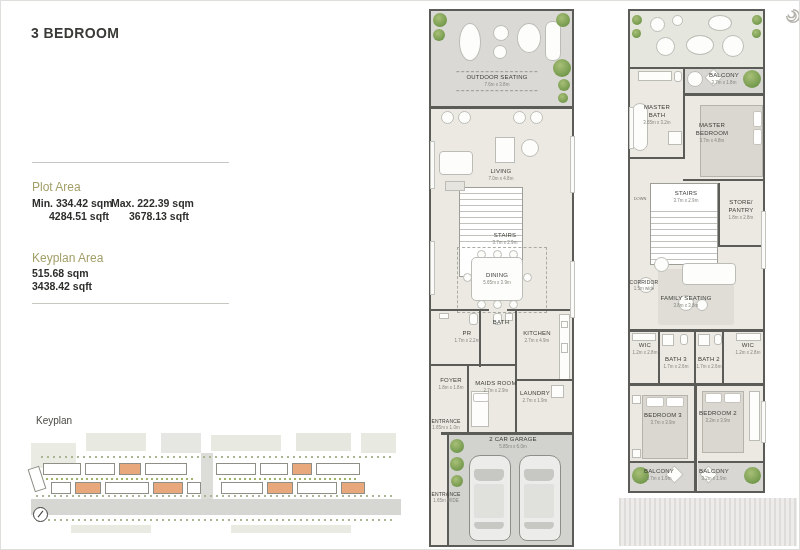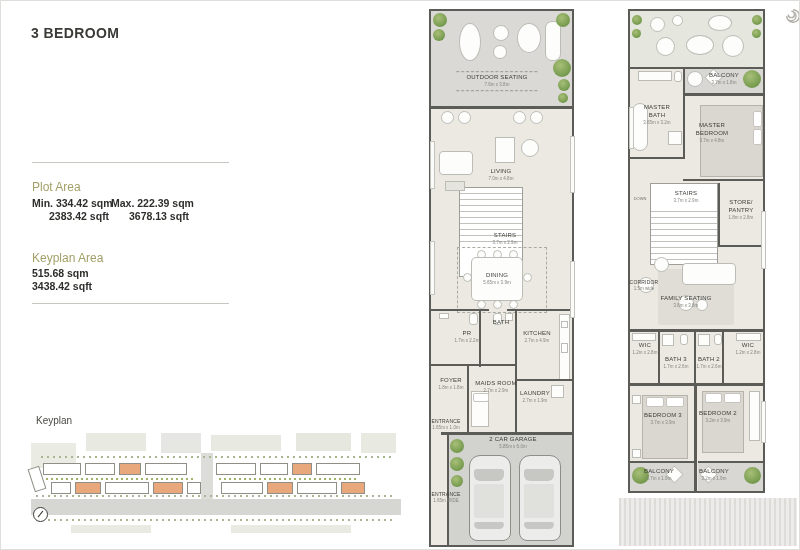--- a/index.html
+++ b/index.html
@@ -50,21 +50,21 @@
 <body>
 
 <div class="page">
 
   <div class="title" style="left:30px;top:24px;">3 BEDROOM</div>
   <div class="divider" style="left:31px;top:161px;width:197px;"></div>
 
   <div class="olive" style="left:31px;top:179px;">Plot Area</div>
   <div class="stat" style="left:31px;top:196px;">Min. 334.42 sqm</div>
   <div class="stat" style="left:110px;top:196px;">Max. 222.39 sqm</div>
-  <div class="stat" style="left:48px;top:209px;">2383.42 sqft</div>
+  <div class="stat" style="left:48px;top:209px;">4284.51 sqft</div>
   <div class="stat" style="left:128px;top:209px;">3678.13 sqft</div>
 
   <div class="olive" style="left:31px;top:250px;">Keyplan Area</div>
   <div class="stat" style="left:31px;top:266px;">515.68 sqm</div>
   <div class="stat" style="left:31px;top:279px;">3438.42 sqft</div>
   <div class="divider" style="left:31px;top:302px;width:197px;"></div>
 
   <div class="keyplan-label" style="left:35px;top:414px;">Keyplan</div>
 
   <div class="abs" style="left:30px;top:432px;width:370px;height:114px;">

